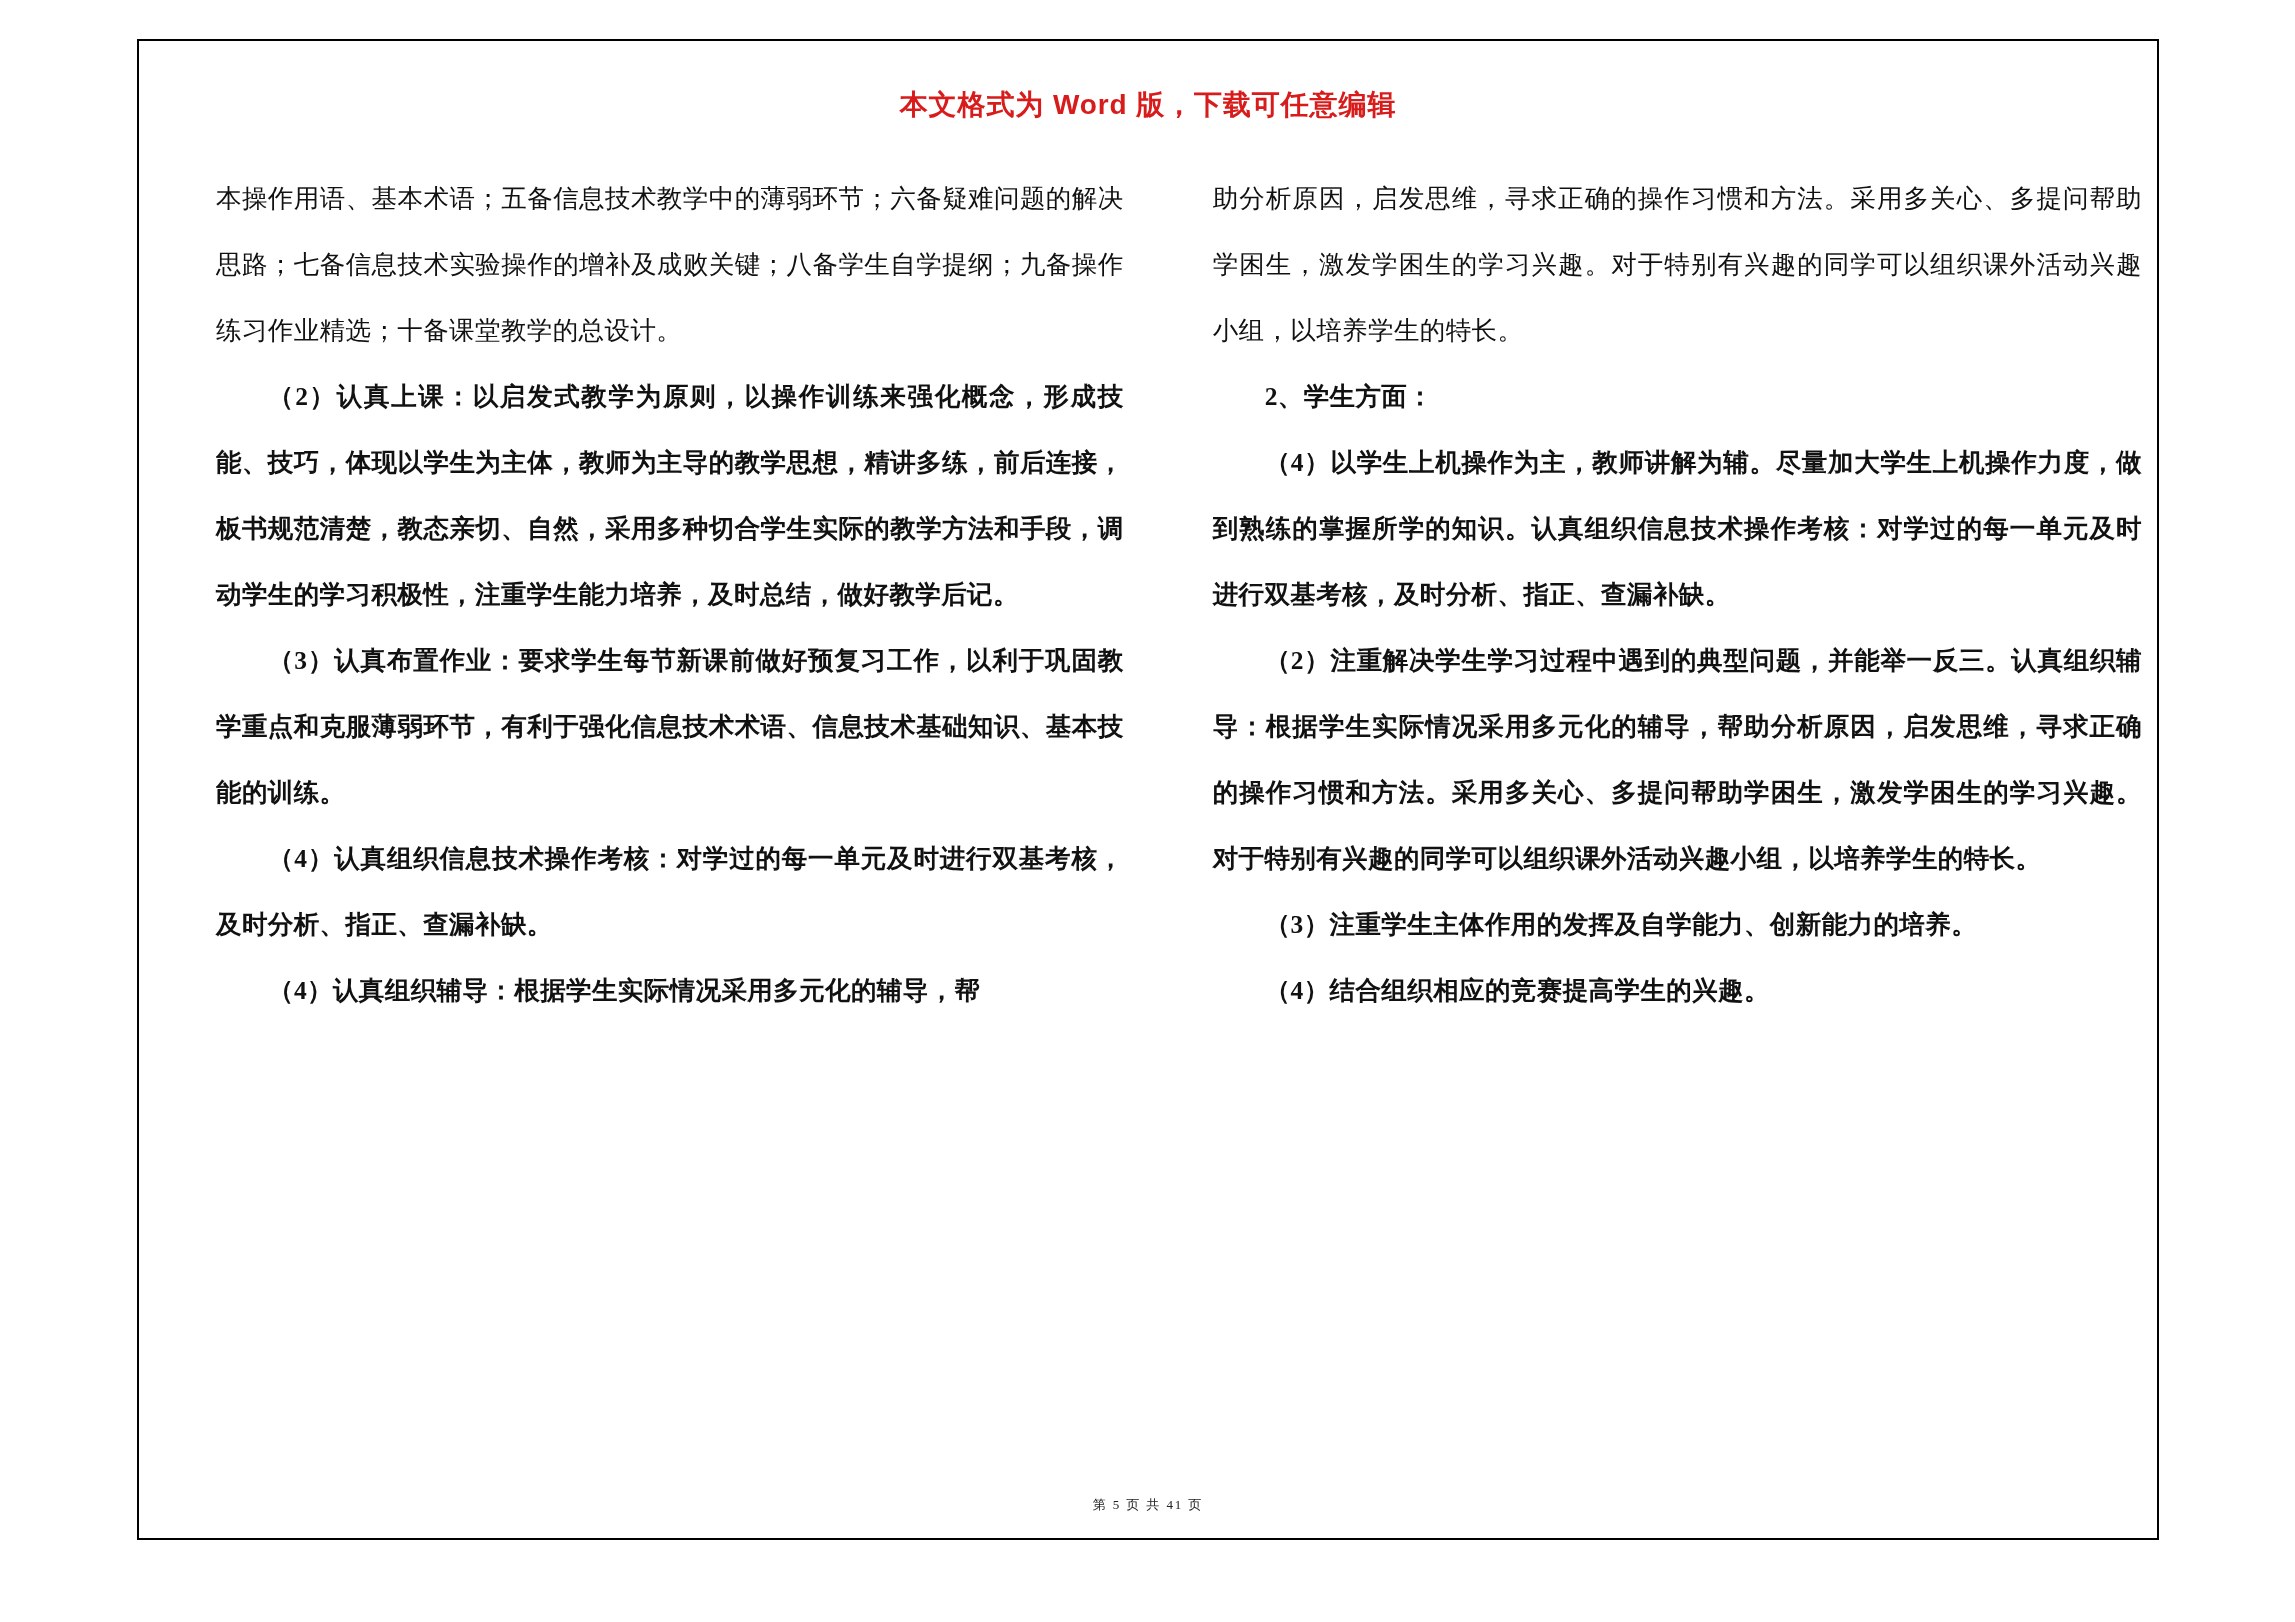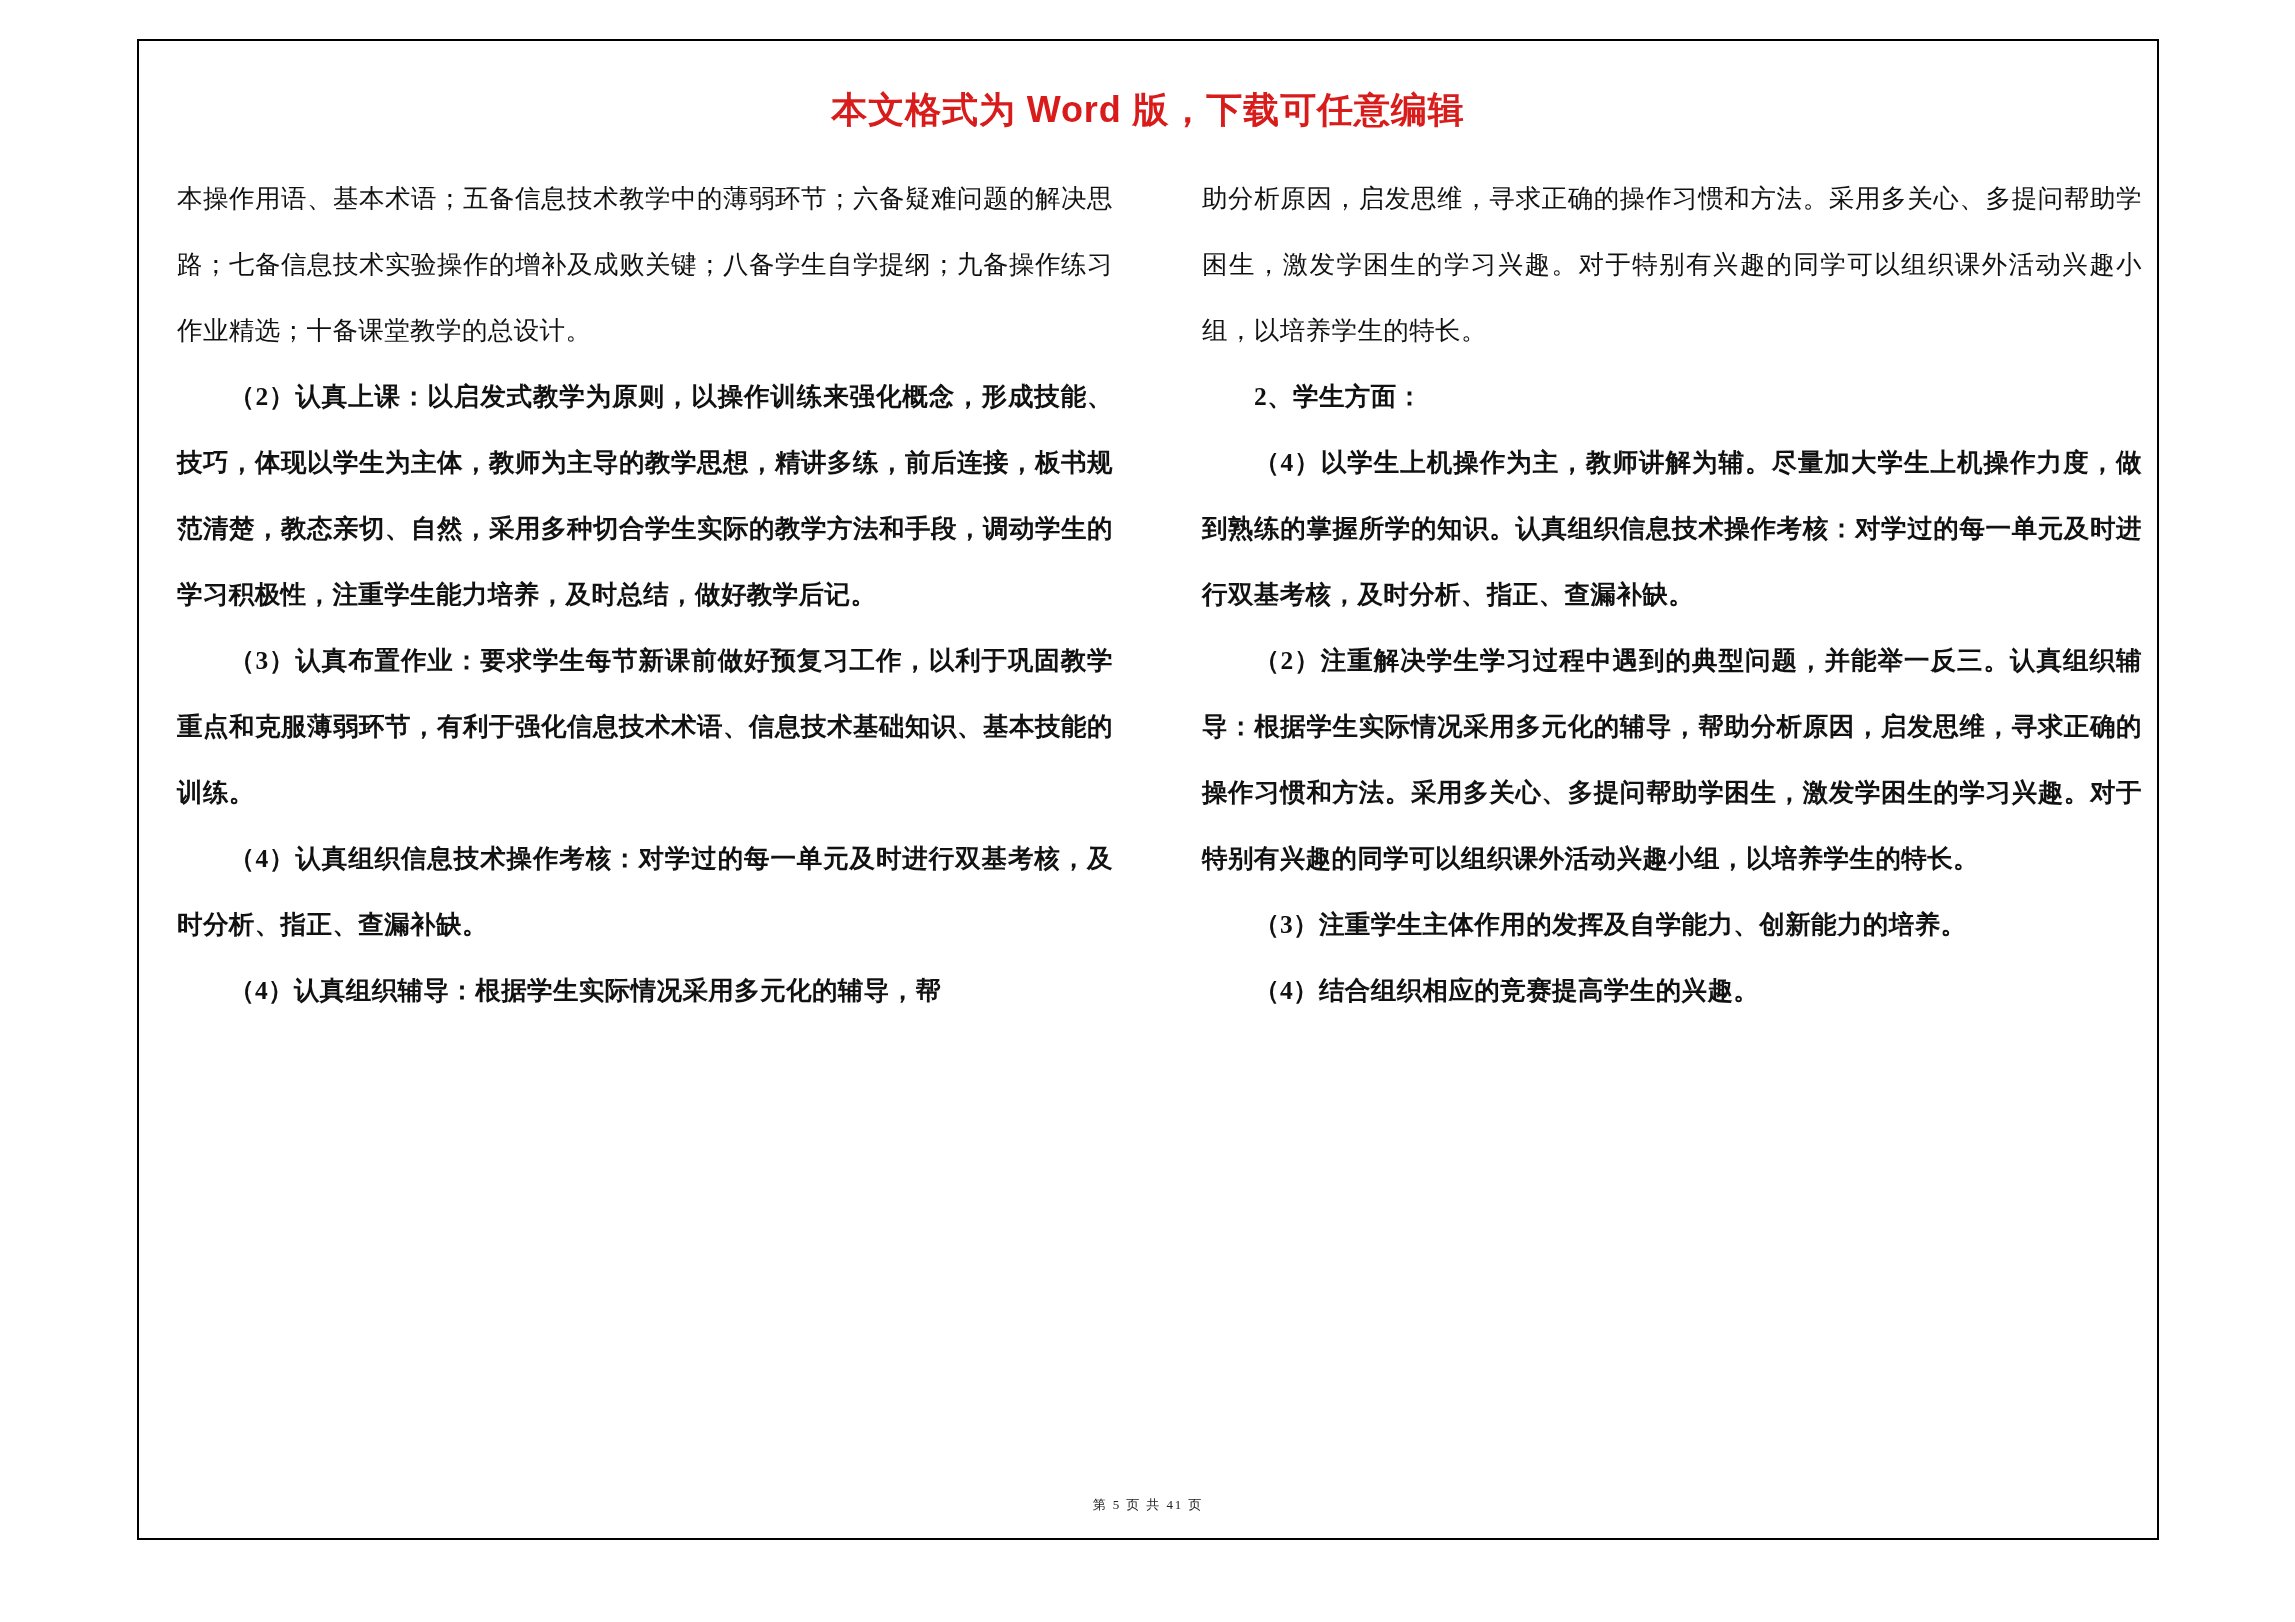--- a/index.html
+++ b/index.html
@@ -31,39 +31,40 @@
     padding: 0;
   }
   .banner {
     position: absolute;
     top: 45px;
     left: 0;
     width: 100%;
     text-align: center;
     color: #d81b1b;
     font-weight: bold;
-    font-size: 36px;
+    font-size: 28px;
     letter-spacing: 0.9px;
     font-family: "Liberation Sans", "DejaVu Sans", sans-serif;
   }
   .columns {
     position: absolute;
     top: 125px;
     left: 0;
     width: 100%;
     display: flex;
     flex-direction: row;
   }
   .col {
     width: 50%;
     box-sizing: border-box;
   }
   .col-left {
-    padding-left: 38px;
+    padding-left: 56px;
     padding-right: 35px;
+    margin-left: 21px;
   }
   .col-right {
     padding-left: 54px;
     padding-right: 15px;
   }
   p.para {
     margin: 0 0 0 0;
     font-size: 25.5px;
     line-height: 66px;
     color: #111111;

